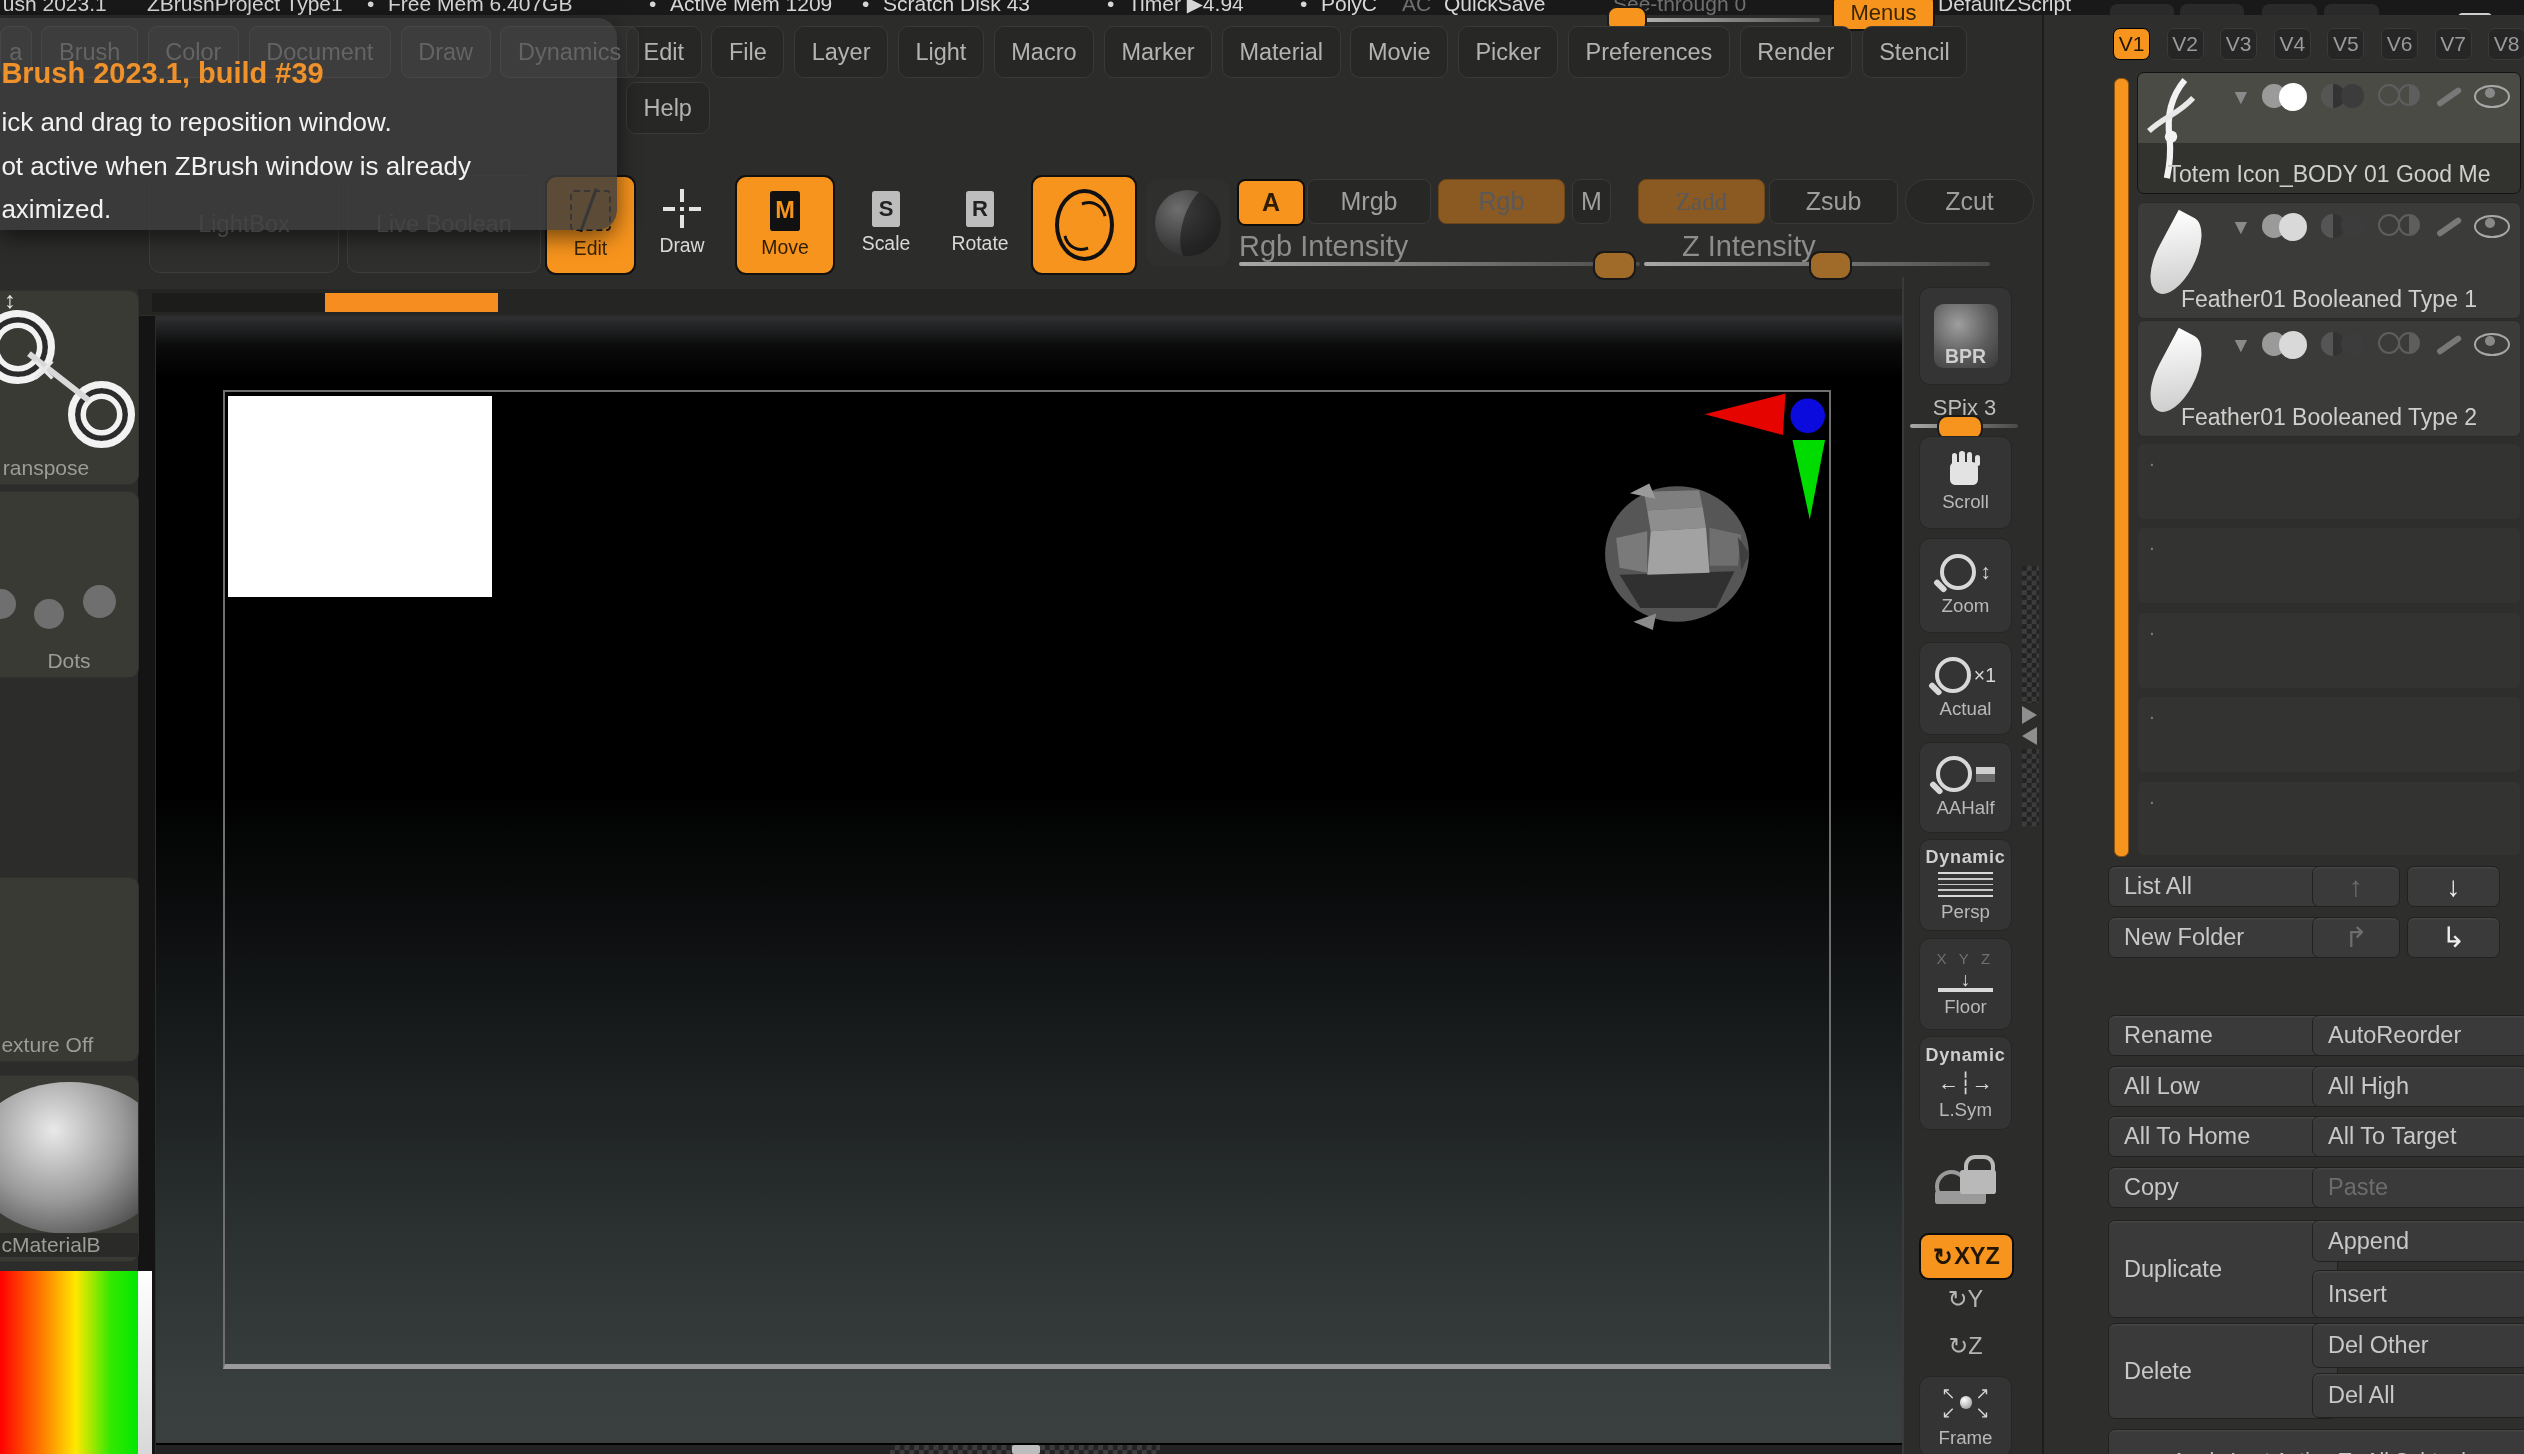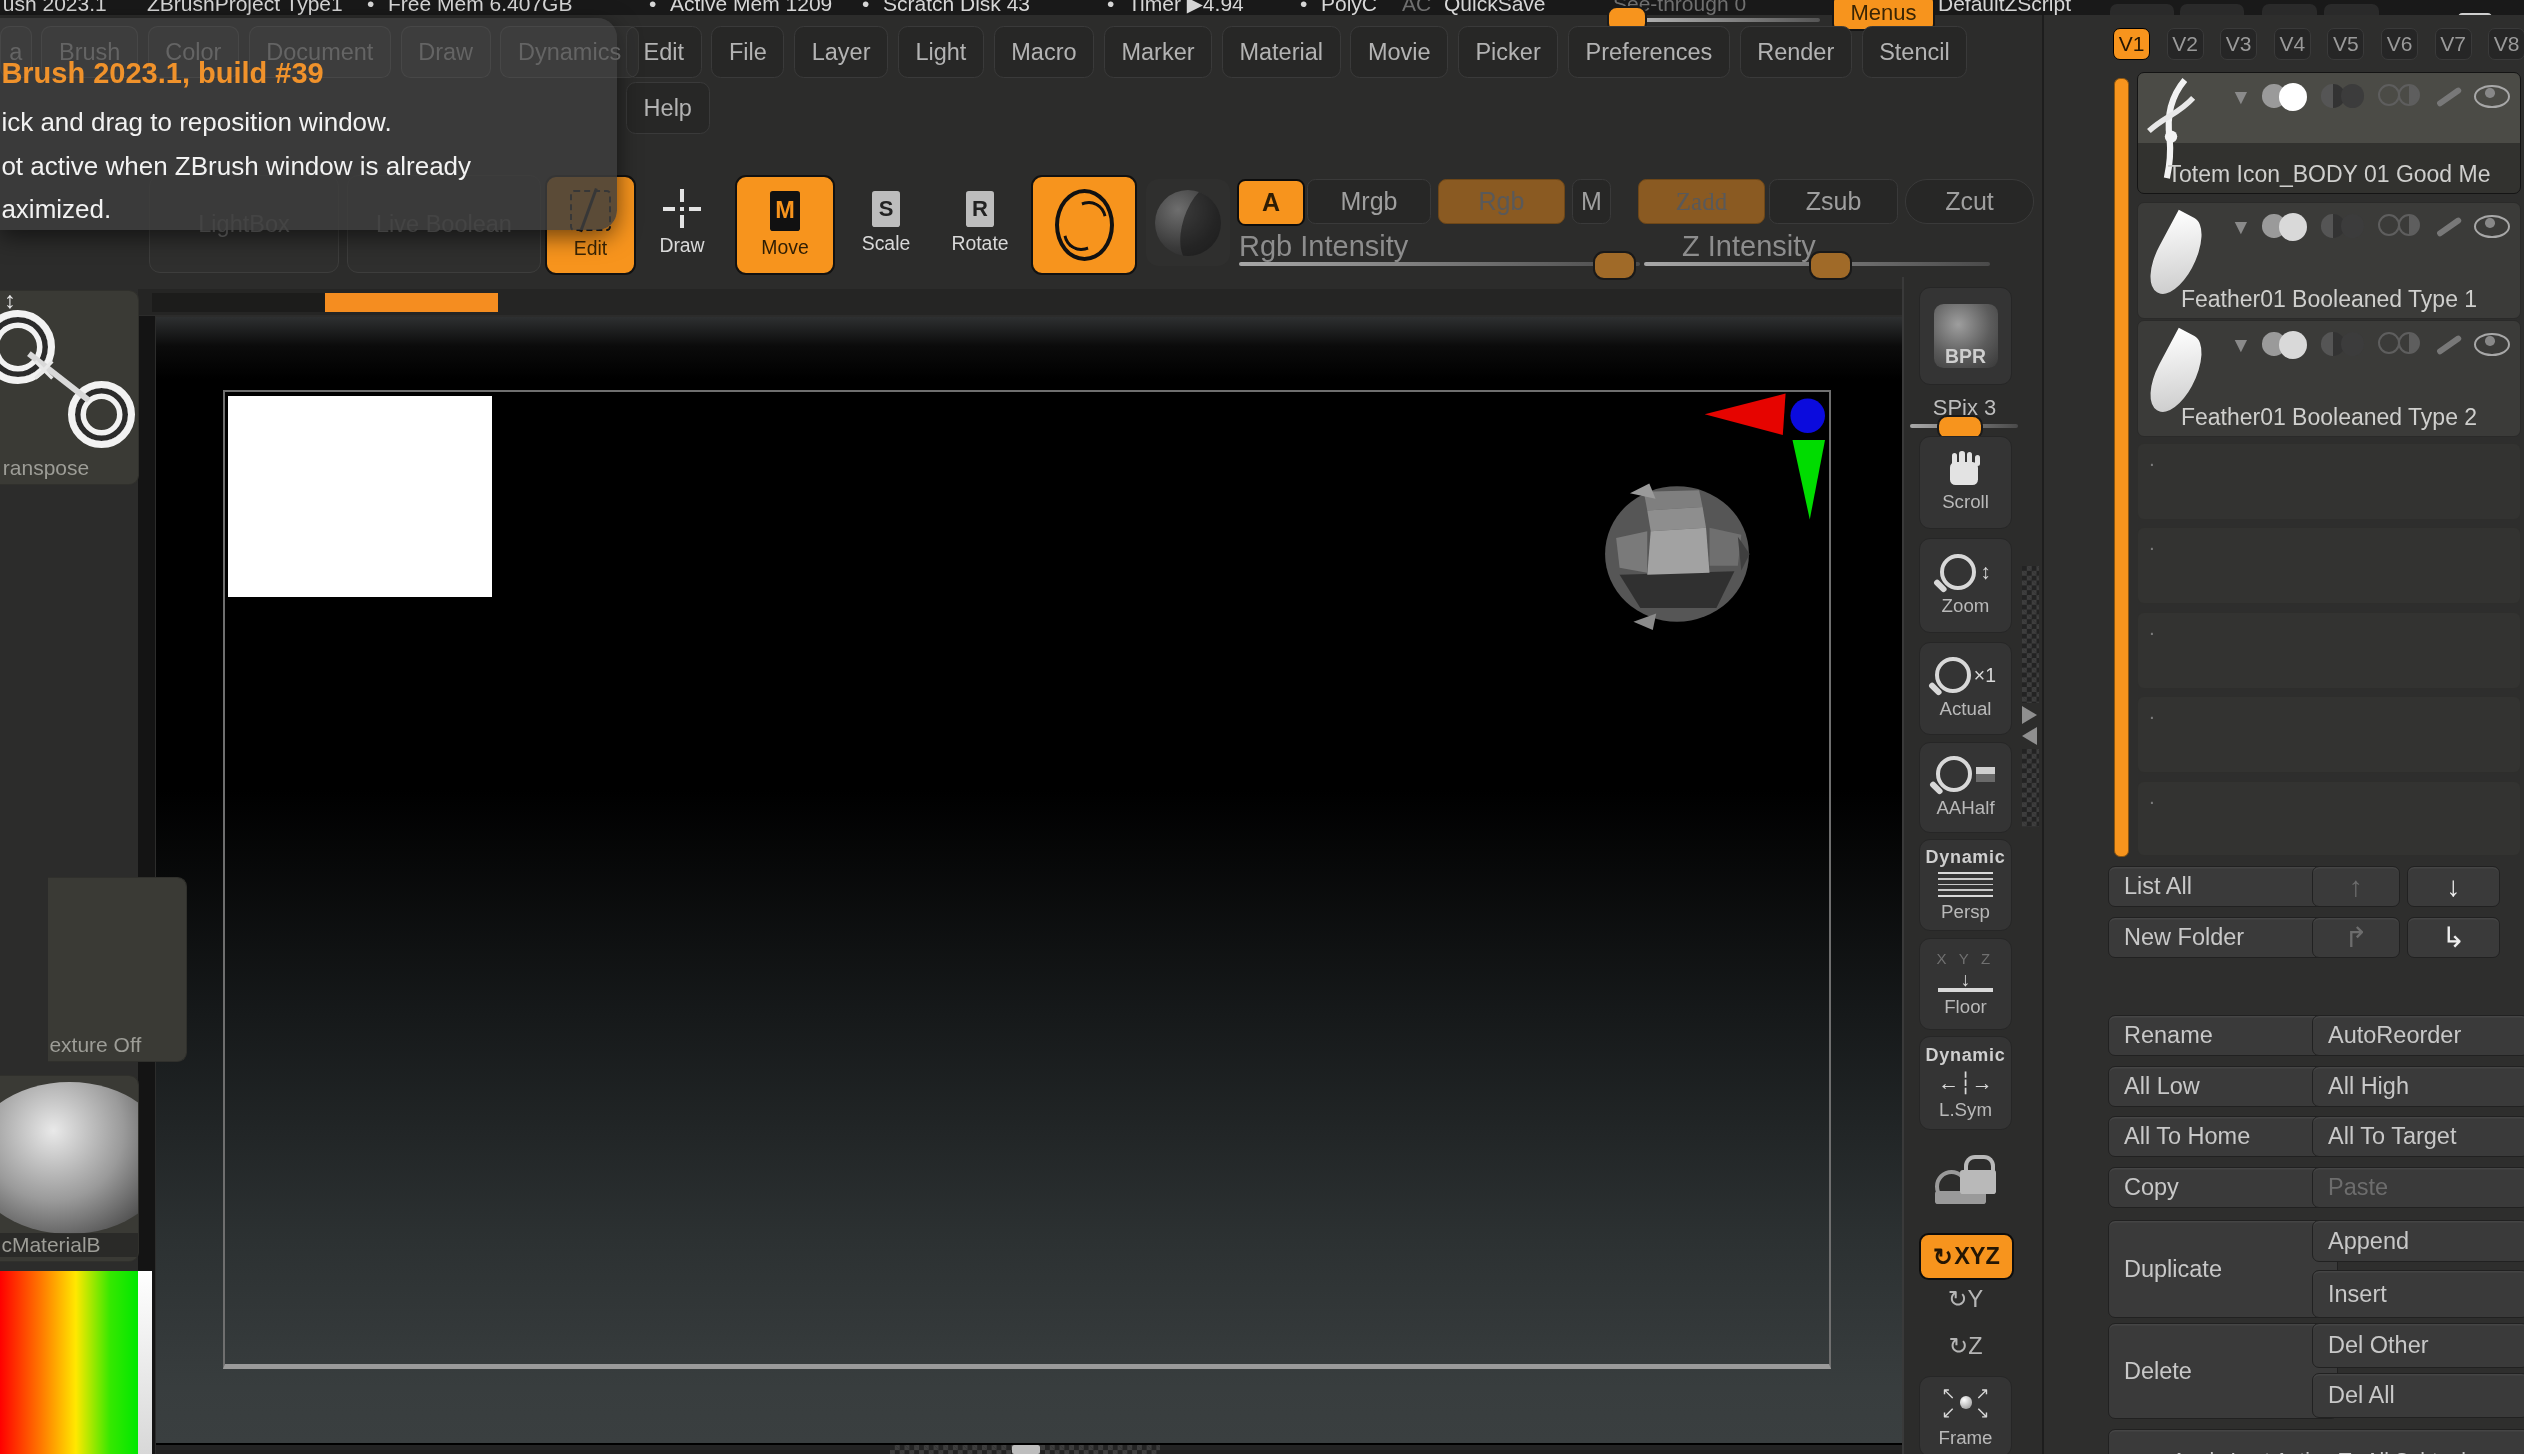--- a/index.html
+++ b/index.html
@@ -277,21 +277,30 @@
   <div class="abs" style="left:1012px;top:1445px;width:28px;height:9px;background:#bdbdbd;border-radius:2.1px;"></div>
 
   <div class="abs tile" style="top:290px;height:193px;">
     <span class="abs ring" style="left:-19.4px;top:19.4px;width:60px;height:60px;"></span>
     <span class="abs ring" style="left:68px;top:90px;width:53px;height:53px;"></span>
     <span class="abs" style="left:21px;top:83px;width:76px;height:5.5px;background:#d9d9d9;transform:rotate(38deg);"></span>
     <span class="abs" style="left:30px;top:60px;color:#e8e8e8;font-size:33px;">✕</span>
     <span class="abs" style="left:4.2px;top:-4.2px;color:#e8e8e8;font-size:23.5px;">↕</span>
     <span class="tilelabel" style="padding-left:2.8px;">ranspose</span>
   </div>
-  <div class="abs tile" style="top:877px;height:183px;margin-left:48px;">
+  <div class="abs tile" style="top:491px;height:185px;">
+    <span class="abs" style="left:-14px;top:83px;width:152px;height:55px;">
+      <i class="abs" style="left:0;top:14px;width:30px;height:30px;border-radius:50%;background:#6f6f6f;"></i>
+      <i class="abs" style="left:48px;top:23.5px;width:30px;height:30px;border-radius:50%;background:#6f6f6f;"></i>
+      <i class="abs" style="left:97px;top:9.7px;width:33px;height:33px;border-radius:50%;background:#6f6f6f;"></i>
+
+    </span>
+    <span class="tilelabel" style="text-align:center;">Dots</span>
+  </div>
+  <div class="abs tile" style="top:877px;height:183px;">
     <span class="tilelabel" style="padding-left:1.4px;">exture Off</span>
   </div>
   <div class="abs tile" style="top:1075px;height:185px;text-decoration:underline;">
     <span class="abs" style="left:-31px;top:5.5px;width:201px;height:152px;border-radius:50%;background:radial-gradient(circle at 42% 32%,#e9e9e9,#9a9a9a 45%,#3c3c3c 85%);"></span>
     <span class="tilelabel" style="padding-left:1.4px;background:rgba(40,40,38,.85);">cMaterialB</span>
   </div>
   <div class="abs" style="left:0;top:1271px;width:138px;height:183px;background:linear-gradient(to right,#ff0000,#ff7a00 30%,#ffe800 55%,#35e800 80%,#00e800);"></div>
   <div class="abs" style="left:138px;top:1271px;width:14px;height:183px;background:linear-gradient(#ffffff,#d8d8d8);"></div>
 
   <div class="abs" style="left:1902px;top:277px;width:140px;height:1178px;background:#2c2c2b;border-left:2.1px solid #3a3a3a;"></div>

